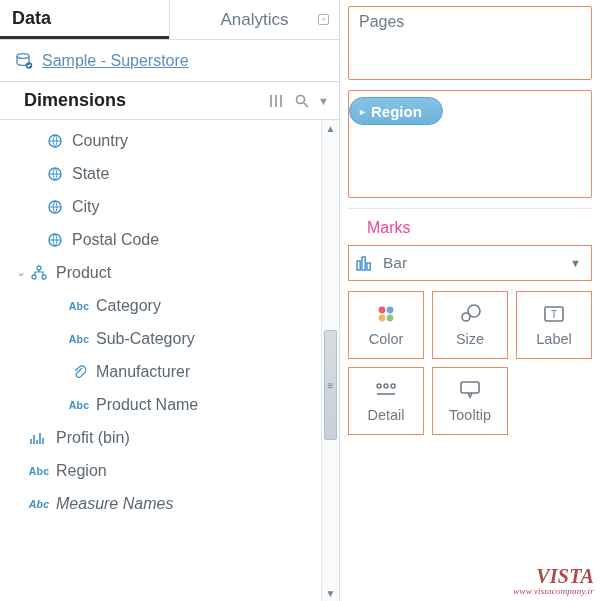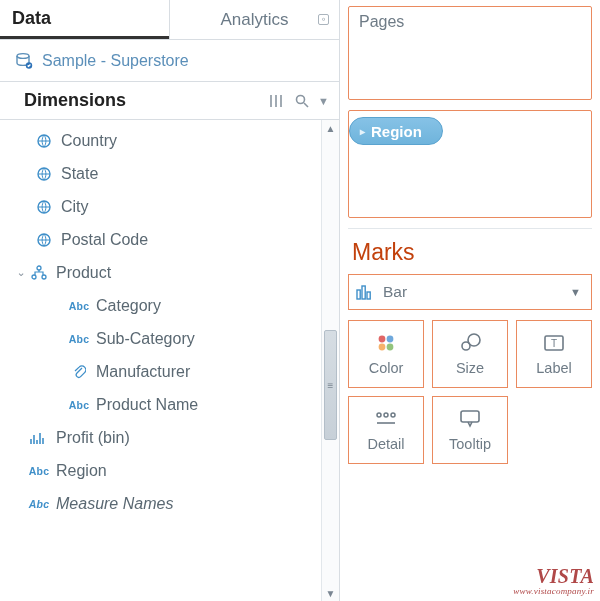--- a/index.html
+++ b/index.html
@@ -73,20 +73,21 @@
   }
   
   .datasource {
     display: flex;
     align-items: center;
     height: 42px;
     padding: 0 10px 0 14px;
     border-bottom: 1px solid #d8dde2;
     color: #5b8fb9;
     font-size: 16px;
+    text-decoration: underline;
   }
   .ds-icon {
     margin-right: 8px;
     display: inline-flex;
   }
   
   .dim-header {
     display: flex;
     align-items: center;
     height: 38px;
@@ -130,21 +131,21 @@
     justify-content: center;
     color: #8a96a1;
     font-size: 11px;
   }
   .row .ficon {
     width: 22px;
     display: inline-flex;
     justify-content: center;
     margin-right: 6px;
   }
-  .row.indent1 { padding-left: 33px; }
+  .row.indent1 { padding-left: 44px; }
   .row.indent2 { padding-left: 68px; }
   .row.italic { font-style: italic; }
   .abc { color: #3f8fc9; font-size: 10.5px; font-weight: 600; letter-spacing: 0.3px; }
   .scrollbar {
     width: 18px;
     border-left: 1px solid #e2e7eb;
     position: relative;
     background: #fafbfc;
   }
   .sb-arrow {
@@ -182,21 +183,21 @@
     border: 1px solid #ea8a5f;
     border-radius: 2px;
     padding: 6px 10px 10px 10px;
     margin-bottom: 10px;
   }
   .shelf-title {
     color: #6e7b86;
     font-size: 16px;
     margin-bottom: 4px;
   }
-  .shelf.pages { height: 94px; }
+  .shelf.pages { height: 74px; }
   .shelf.filters { height: 108px; }
   .pill {
     display: inline-flex;
     align-items: center;
     height: 28px;
     background: #7fbde2;
     background: linear-gradient(#86c2e6, #6fb4dc);
     border: 1px solid #5aa3cf;
     border-radius: 14px;
     color: #fff;
@@ -210,23 +211,23 @@
     margin-right: 6px;
     font-size: 10px;
     color: #e6f3fb;
   }
   
   .marks {
     border-top: 1px solid #e2e7eb;
     padding-top: 10px;
   }
   .marks-title {
-    color: #c2410c;
-    font-size: 23px;
-    margin: 0 0 8px 4px;
+    color: #ec4899;
+    font-size: 16px;
+    margin: 0 0 8px 19px;
   }
   .mark-type {
     border: 1px solid #ea8a5f;
     height: 36px;
     display: flex;
     align-items: center;
     padding: 0 6px;
     margin-bottom: 10px;
     position: relative;
     color: #6e7b86;

